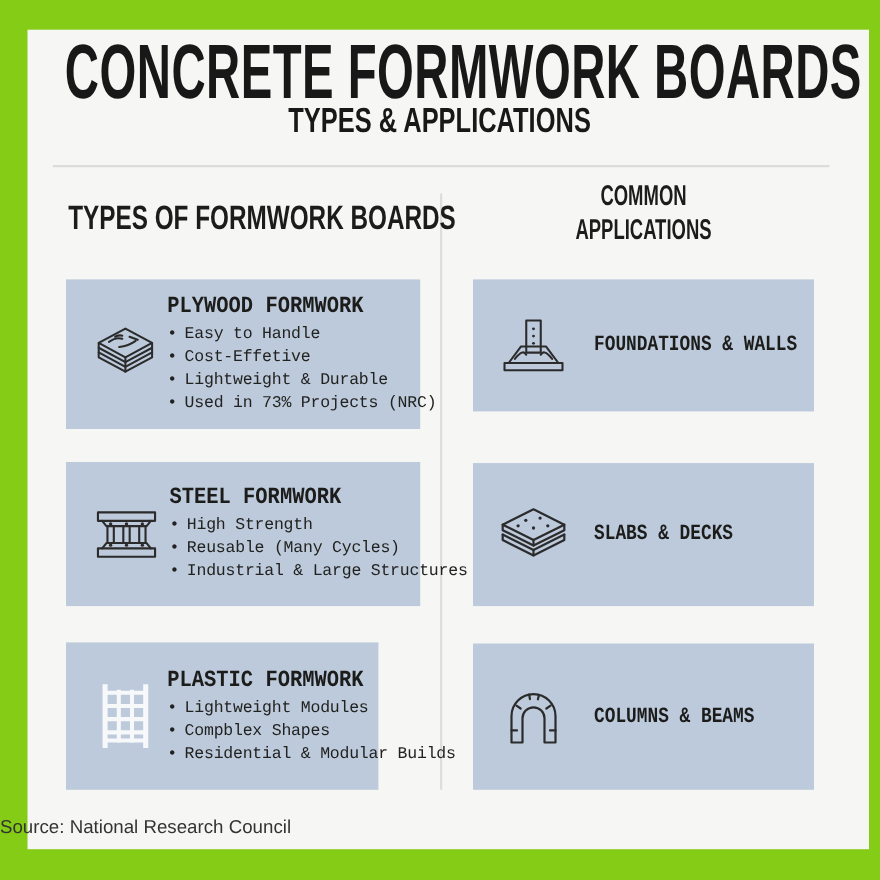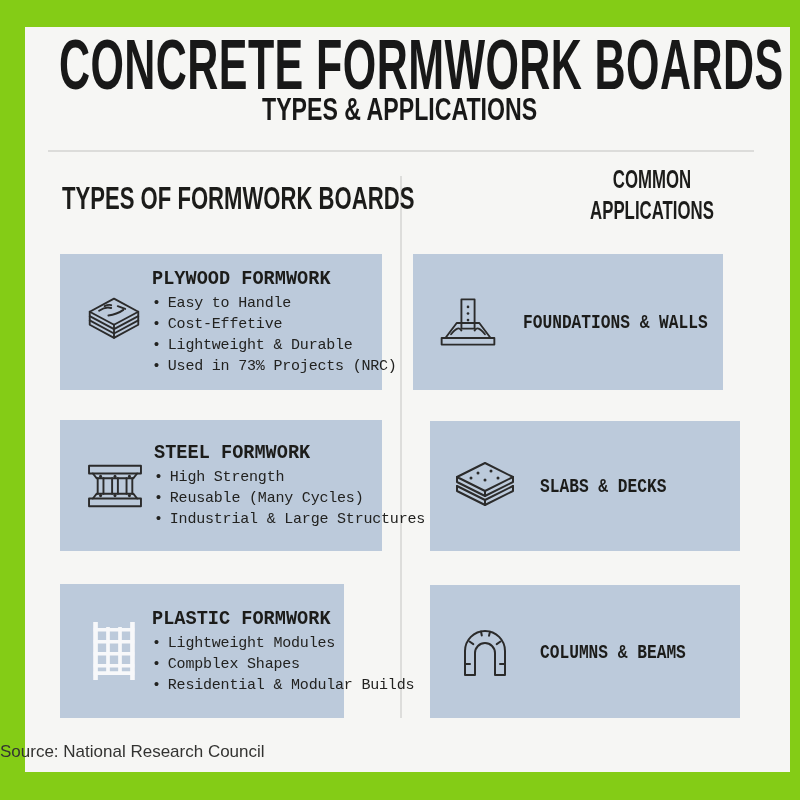--- a/index.html
+++ b/index.html
@@ -13,30 +13,30 @@
          letter-spacing:.5px;transform:scale(.86,1.4);transform-origin:center;}
   .subtitle-wrap{position:absolute;left:0;top:94px;width:800px;text-align:center;}
   .subtitle{display:inline-block;white-space:nowrap;font-size:26px;font-weight:700;color:#181818;
             transform:scale(.89,1.22);transform-origin:center;}
   .h-divider{position:absolute;left:48px;top:150px;width:706px;height:2px;background:#dcdcda;}
   .v-divider{position:absolute;left:400px;top:176px;width:2px;height:542px;background:#dddddb;}
 
   
   .left-heading{position:absolute;left:62px;top:183px;font-size:26px;font-weight:700;color:#1c1c1a;
                 white-space:nowrap;transform:scale(.85,1.18);transform-origin:left center;}
-  .right-heading-wrap{position:absolute;left:430px;top:170px;width:310px;display:flex;justify-content:flex-end;}
+  .right-heading-wrap{position:absolute;left:430px;top:170px;width:310px;display:flex;justify-content:center;}
   .right-heading{display:block;width:176px;text-align:center;font-size:20px;line-height:24px;
                  font-weight:700;color:#1c1c1a;transform:scale(.84,1.3);transform-origin:center;}
 
   
   .panel{position:absolute;background:#bccadb;display:flex;align-items:center;font-family:Liberation Mono, monospace;}
   .panel.l1{left:60px;top:254px;width:322px;height:136px;}
   .panel.l2{left:60px;top:420px;width:322px;height:131px;}
   .panel.l3{left:60px;top:584px;width:284px;height:134px;}
-  .panel.r1{left:413px;top:254px;width:310px;height:136px;}
+  .panel.r1{left:430px;top:254px;width:310px;height:120px;}
   .panel.r2{left:430px;top:421px;width:310px;height:130px;}
   .panel.r3{left:430px;top:585px;width:310px;height:133px;}
 
   .panel .icon-slot{flex:0 0 60px;margin-left:24px;display:flex;align-items:center;justify-content:center;}
   .panel.rcard .icon-slot{flex:0 0 66px;margin-left:22px;}
   .panel .text-block{margin-left:8px;}
   .card-title{font-size:20px;font-weight:700;color:#1c1c1a;white-space:nowrap;
               transform:scale(.93,1.05);transform-origin:left center;margin-bottom:3px;}
   ul.bullets{list-style:none;margin:0;padding:0;}
   ul.bullets li{font-size:15px;line-height:21px;color:#222220;letter-spacing:-.2px;white-space:nowrap;}

